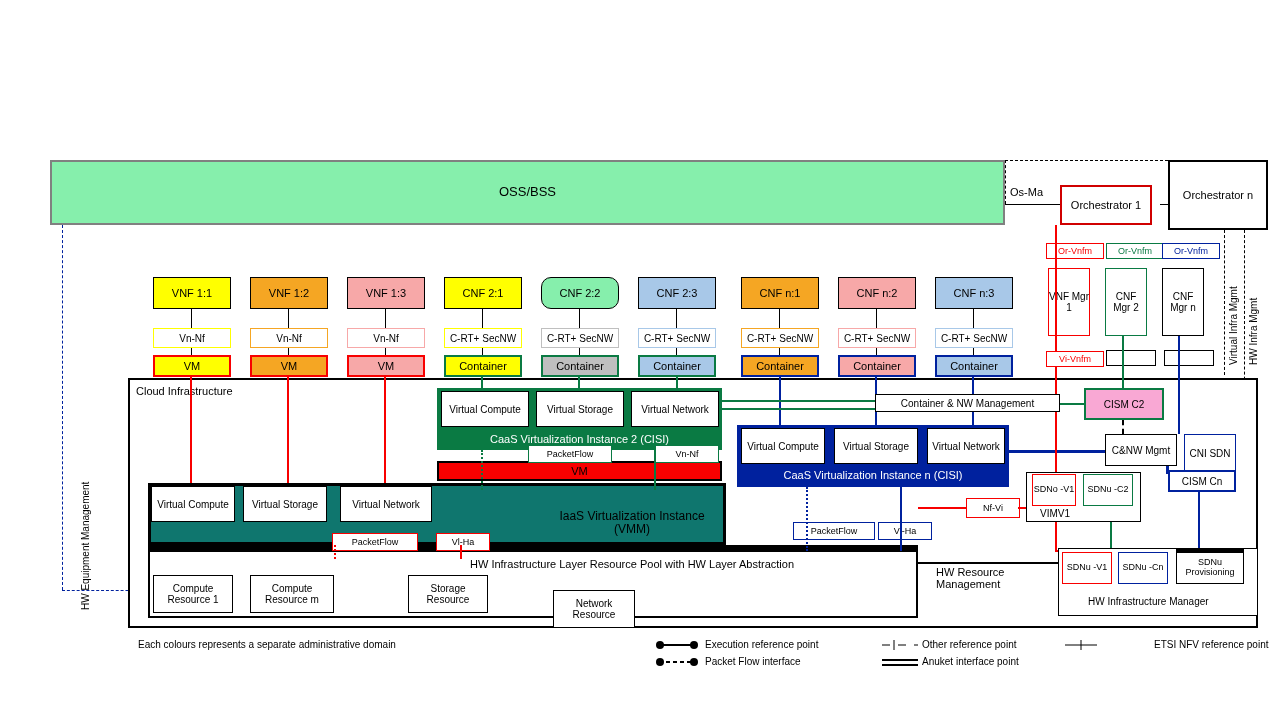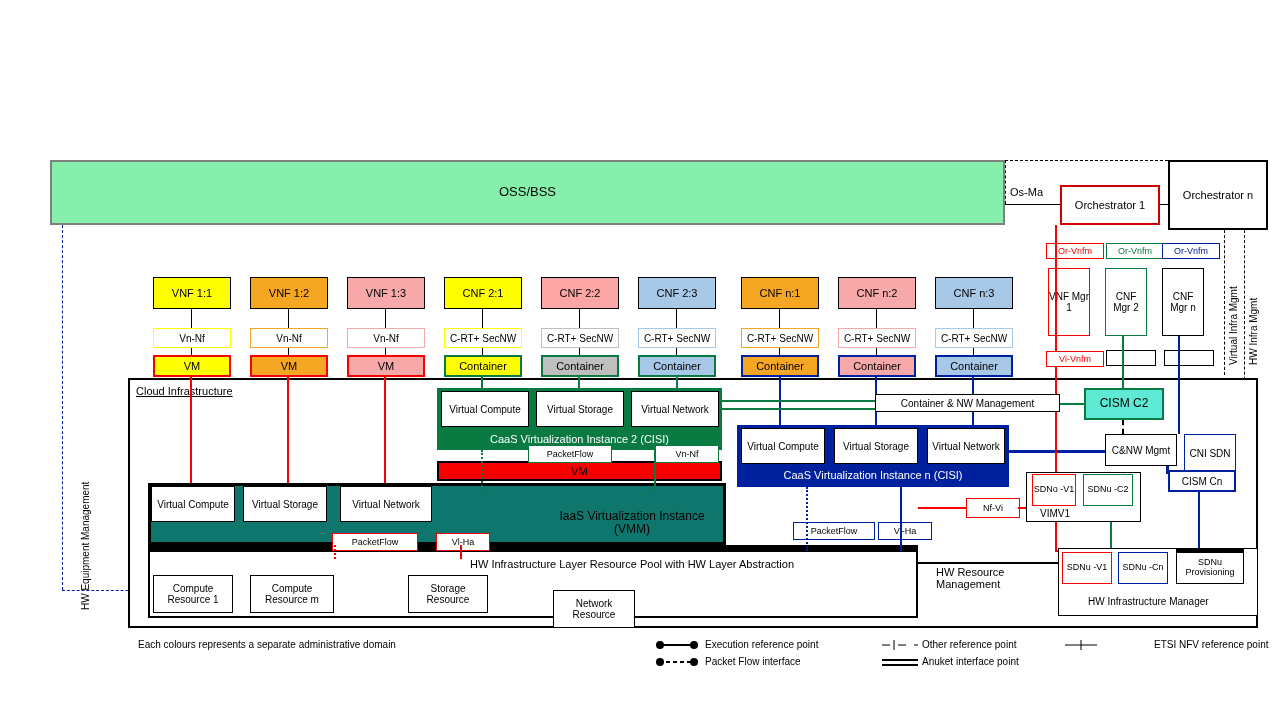--- a/index.html
+++ b/index.html
@@ -5,47 +5,47 @@
   html,body{margin:0;padding:0;background:#fff;}
   body{width:1280px;height:720px;position:relative;font-family:"Liberation Sans",sans-serif;overflow:hidden;}
   .abs{position:absolute;box-sizing:border-box;}
   .box{position:absolute;box-sizing:border-box;display:flex;align-items:center;justify-content:center;text-align:center;font-size:11px;line-height:1.1;}
   .lbl{position:absolute;box-sizing:border-box;font-size:11px;}
   .line{position:absolute;}
   .vtext{position:absolute;transform-origin:0 0;white-space:nowrap;font-size:10px;}
 
   
   #ossbss{left:50px;top:160px;width:955px;height:65px;border:2px solid #808080;background:#86efac;font-size:13px;}
-  #orch1{left:1060px;top:185px;width:100px;height:40px;border:2px solid #d00000;background:#fff;font-size:11px;}
+  #orch1{left:1060px;top:185px;width:92px;height:40px;border:2px solid #d00000;background:#fff;font-size:11px;}
   #orchn{left:1168px;top:160px;width:100px;height:70px;border:2px solid #000;background:#fff;font-size:11px;}
 
   
   .fnbox{top:277px;width:78px;height:32px;border:1px solid #000;font-size:11px;}
   .ifbox{top:328px;width:78px;height:20px;border:1px solid #000;background:#fff;font-size:10px;}
   .vmbox{top:355px;width:78px;height:22px;border:2px solid #000;font-size:11px;}
 
   
   #cloudinfra{left:128px;top:378px;width:1130px;height:250px;border:2px solid #000;background:#fff;}
-  #cloudinfra-label{left:136px;top:385px;font-size:11px;text-decoration:underline;}
+  #cloudinfra-label{left:136px;top:385px;font-size:11px;}
 
   .smallvirt{height:36px;border:1px solid #000;background:#fff;font-size:10px;}
 
   #cisi2{left:437px;top:388px;width:285px;height:62px;border:2px solid #0a7a43;background:#0a7a43;color:#fff;}
   #cisin{left:737px;top:425px;width:272px;height:62px;border:3px solid #00219e;background:#00219e;color:#fff;}
   #vmm{left:148px;top:483px;width:578px;height:62px;border:3px solid #000;background:#0f766e;}
   #vmRed{left:437px;top:461px;width:285px;height:20px;border:2px solid #000;background:#f80000;font-size:11px;}
 
   #hwpool{left:148px;top:550px;width:770px;height:68px;border:2px solid #000;background:#fff;}
   #hwpool-bar{left:148px;top:545px;width:770px;height:7px;background:#000;}
   .resbox{top:575px;height:38px;border:1px solid #000;background:#fff;font-size:10px;}
 
   
   .mgrbox{top:268px;width:42px;height:68px;font-size:10px;background:#fff;}
 
-  #cism2{left:1084px;top:388px;width:80px;height:32px;border:2px solid #0a7a43;background:#5eead4;font-size:12px;}
+  #cism2{left:1084px;top:388px;width:80px;height:32px;border:2px solid #0a7a43;background:#f9a8d4;font-size:10px;}
   #cnwmgmt{left:1105px;top:434px;width:72px;height:32px;border:1px solid #000;background:#fff;font-size:10px;}
   #cnisdn{left:1184px;top:434px;width:52px;height:38px;border:1px solid #00219e;background:#fff;font-size:10px;}
   #cismcn{left:1168px;top:470px;width:68px;height:22px;border:2px solid #00219e;background:#fff;font-size:10px;}
   #contnwmgmt{left:875px;top:394px;width:185px;height:18px;border:1px solid #000;background:#fff;font-size:10px;}
 
   #vimv1{left:1026px;top:472px;width:115px;height:50px;border:1px solid #000;background:#fff;}
   #sdno{left:1032px;top:474px;width:44px;height:32px;border:1px solid #f80000;background:#fff;font-size:9px;}
   #sdnuc2{left:1083px;top:474px;width:50px;height:32px;border:1px solid #0a7a43;background:#fff;font-size:9px;}
   #vimv1lbl{left:1040px;top:508px;font-size:10px;}
 
@@ -99,21 +99,21 @@
     <div class="box fnbox" style="left: 347px; background: rgb(247, 168, 168); border-color: rgb(0, 0, 0);">VNF 1:3</div>
     <div class="box ifbox" style="left: 347px; border-color: rgb(247, 168, 168);">Vn-Nf</div>
     <div class="box vmbox" style="left: 347px; background: rgb(247, 168, 168); border-color: rgb(248, 0, 0);">VM</div>
     <div class="line" style="left: 385px; top: 309px; width: 1px; height: 19px; background: rgb(0, 0, 0);"></div>
     <div class="line" style="left: 385px; top: 348px; width: 1px; height: 7px; background: rgb(0, 0, 0);"></div>
     <div class="box fnbox" style="left: 444px; background: rgb(255, 255, 0); border-color: rgb(0, 0, 0);">CNF 2:1</div>
     <div class="box ifbox" style="left: 444px; border-color: rgb(255, 255, 0);">C-RT+ SecNW</div>
     <div class="box vmbox" style="left: 444px; background: rgb(255, 255, 0); border-color: rgb(10, 122, 67);">Container</div>
     <div class="line" style="left: 482px; top: 309px; width: 1px; height: 19px; background: rgb(0, 0, 0);"></div>
     <div class="line" style="left: 482px; top: 348px; width: 1px; height: 7px; background: rgb(0, 0, 0);"></div>
-    <div class="box fnbox" style="left: 541px; background: #fca5a5; border-color: rgb(0, 0, 0);">CNF 2:2</div>
+    <div class="box fnbox" style="left: 541px; background: #86efac; border-color: rgb(0, 0, 0); border-radius: 10px;">CNF 2:2</div>
     <div class="box ifbox" style="left: 541px; border-color: rgb(191, 191, 191);">C-RT+ SecNW</div>
     <div class="box vmbox" style="left: 541px; background: rgb(191, 191, 191); border-color: rgb(10, 122, 67);">Container</div>
     <div class="line" style="left: 579px; top: 309px; width: 1px; height: 19px; background: rgb(0, 0, 0);"></div>
     <div class="line" style="left: 579px; top: 348px; width: 1px; height: 7px; background: rgb(0, 0, 0);"></div>
     <div class="box fnbox" style="left: 638px; background: rgb(168, 200, 232); border-color: rgb(0, 0, 0);">CNF 2:3</div>
     <div class="box ifbox" style="left: 638px; border-color: rgb(168, 200, 232);">C-RT+ SecNW</div>
     <div class="box vmbox" style="left: 638px; background: rgb(168, 200, 232); border-color: rgb(10, 122, 67);">Container</div>
     <div class="line" style="left: 676px; top: 309px; width: 1px; height: 19px; background: rgb(0, 0, 0);"></div>
     <div class="line" style="left: 676px; top: 348px; width: 1px; height: 7px; background: rgb(0, 0, 0);"></div>
     <div class="box fnbox" style="left: 741px; background: rgb(245, 166, 35); border-color: rgb(0, 0, 0);">CNF n:1</div>

